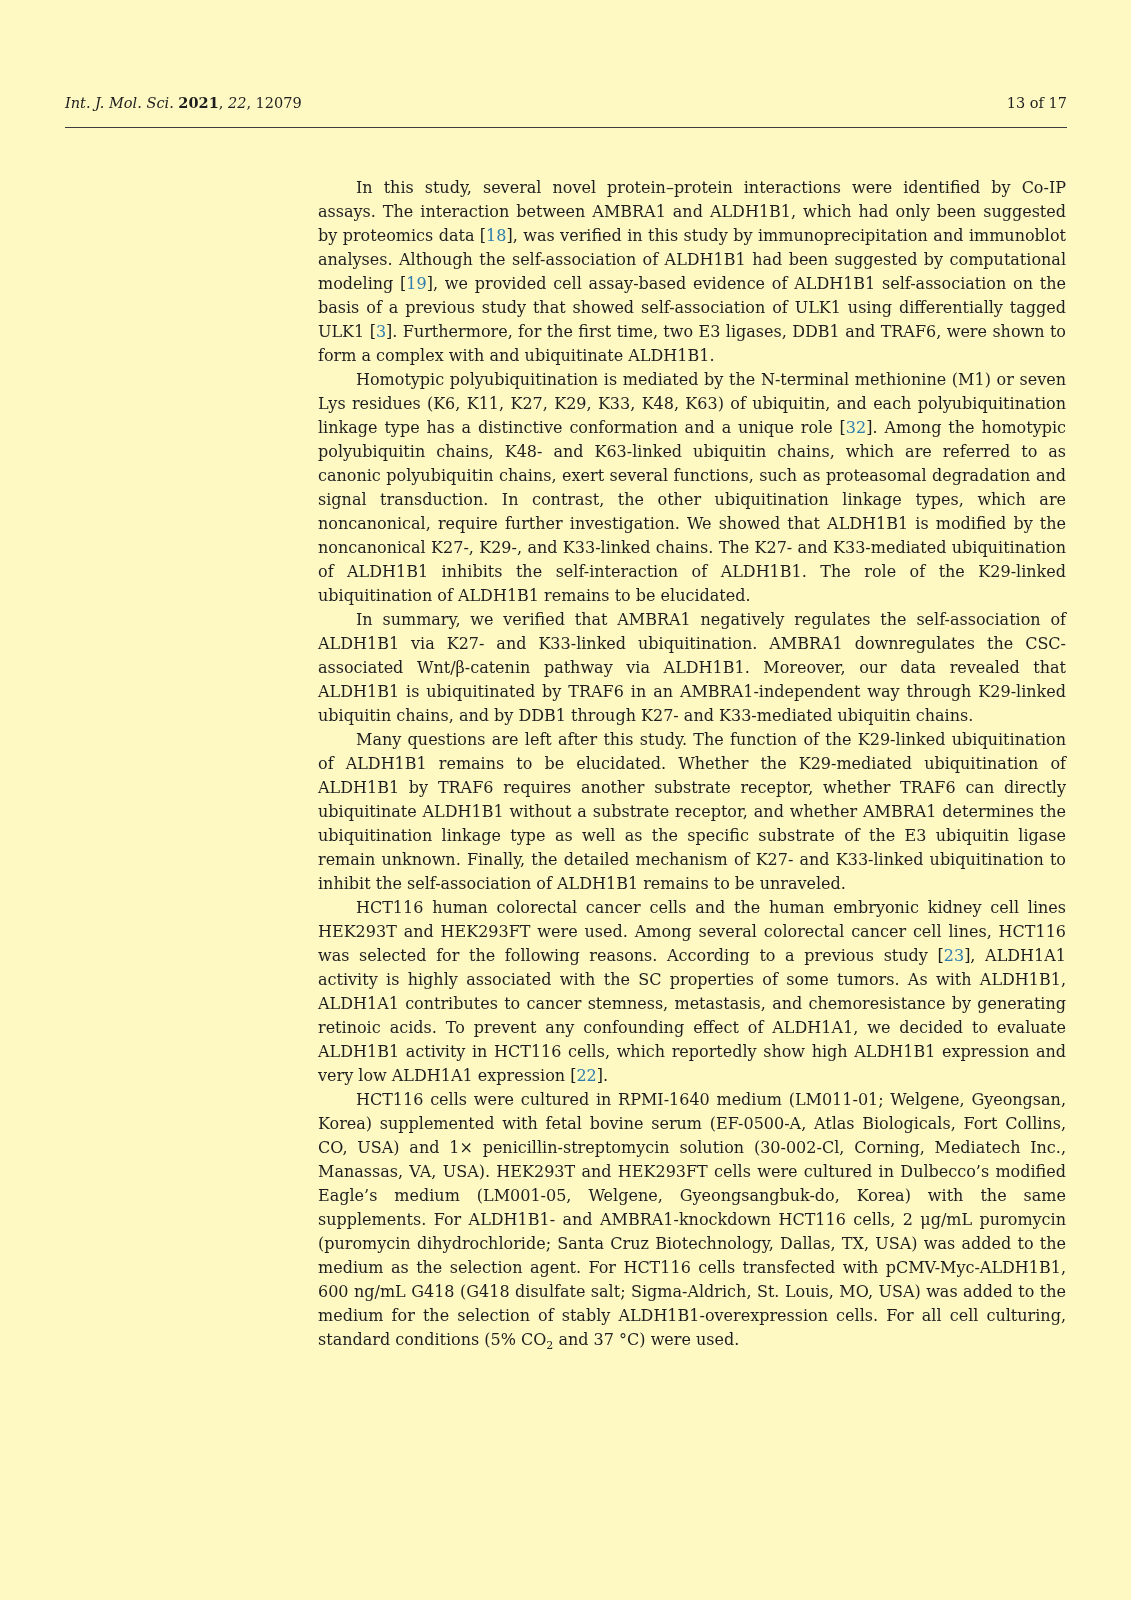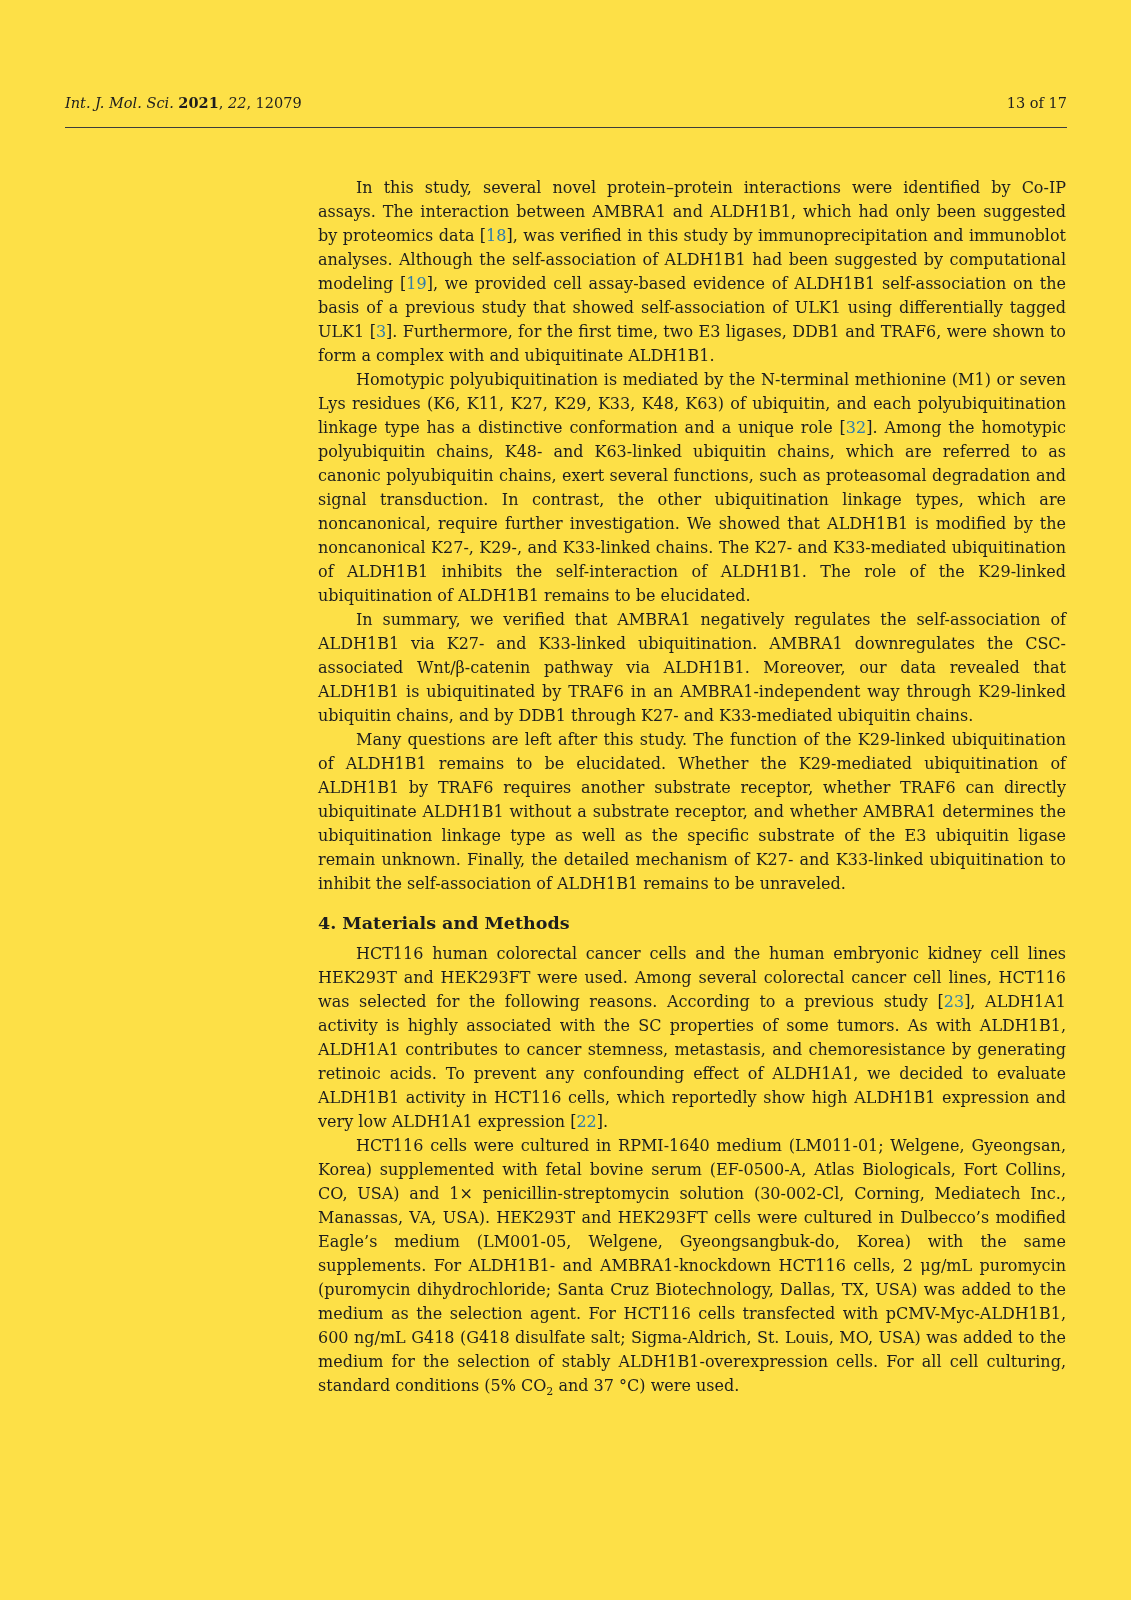--- a/index.html
+++ b/index.html
@@ -4,21 +4,21 @@
 <style>
   html, body {
     margin: 0;
     padding: 0;
     background: #ffffff;
   }
   .page {
     position: relative;
     width: 1131px;
     height: 1600px;
-    background: #fde047;
+    background: #fef9c3;
     overflow: hidden;
     font-family: "DejaVu Serif", "Liberation Serif", serif;
     color: #1e1e1e;
   }
   
   .running-head {
     position: absolute;
     top: 94px;
     left: 65px;
     right: 64px;
@@ -93,18 +93,17 @@
   </div>
 
   <hr class="head-rule">
 
   <div class="body-col">
 
       <p><span>In this study, several novel protein–protein interactions were identified by Co-IP assays. The interaction between AMBRA1 and ALDH1B1, which had only been suggested by proteomics data [</span><span class="cite">18</span><span>], was verified in this study by immunoprecipitation and immunoblot analyses. Although the self-association of ALDH1B1 had been suggested by computational modeling [</span><span class="cite">19</span><span>], we provided cell assay-based evidence of ALDH1B1 self-association on the basis of a previous study that showed self-association of ULK1 using differentially tagged ULK1 [</span><span class="cite">3</span><span>]. Furthermore, for the first time, two E3 ligases, DDB1 and TRAF6, were shown to form a complex with and ubiquitinate ALDH1B1.</span></p>
       <p><span>Homotypic polyubiquitination is mediated by the N-terminal methionine (M1) or seven Lys residues (K6, K11, K27, K29, K33, K48, K63) of ubiquitin, and each polyubiquitination linkage type has a distinctive conformation and a unique role [</span><span class="cite">32</span><span>]. Among the homotypic polyubiquitin chains, K48- and K63-linked ubiquitin chains, which are referred to as canonic polyubiquitin chains, exert several functions, such as proteasomal degradation and signal transduction. In contrast, the other ubiquitination linkage types, which are noncanonical, require further investigation. We showed that ALDH1B1 is modified by the noncanonical K27-, K29-, and K33-linked chains. The K27- and K33-mediated ubiquitination of ALDH1B1 inhibits the self-interaction of ALDH1B1. The role of the K29-linked ubiquitination of ALDH1B1 remains to be elucidated.</span></p>
       <p><span>In summary, we verified that AMBRA1 negatively regulates the self-association of ALDH1B1 via K27- and K33-linked ubiquitination.  AMBRA1 downregulates the CSC-associated Wnt/β-catenin pathway via ALDH1B1.  Moreover, our data revealed that ALDH1B1 is ubiquitinated by TRAF6 in an AMBRA1-independent way through K29-linked ubiquitin chains, and by DDB1 through K27- and K33-mediated ubiquitin chains.</span></p>
       <p><span>Many questions are left after this study. The function of the K29-linked ubiquitination of ALDH1B1 remains to be elucidated.  Whether the K29-mediated ubiquitination of ALDH1B1 by TRAF6 requires another substrate receptor, whether TRAF6 can directly ubiquitinate ALDH1B1 without a substrate receptor, and whether AMBRA1 determines the ubiquitination linkage type as well as the specific substrate of the E3 ubiquitin ligase remain unknown. Finally, the detailed mechanism of K27- and K33-linked ubiquitination to inhibit the self-association of ALDH1B1 remains to be unraveled.</span></p>
-      <h2>4. Materials and Methods</h2>
       <p><span>HCT116 human colorectal cancer cells and the human embryonic kidney cell lines HEK293T and HEK293FT were used. Among several colorectal cancer cell lines, HCT116 was selected for the following reasons.  According to a previous study [</span><span class="cite">23</span><span>], ALDH1A1 activity is highly associated with the SC properties of some tumors. As with ALDH1B1, ALDH1A1 contributes to cancer stemness, metastasis, and chemoresistance by generating retinoic acids.  To prevent any confounding effect of ALDH1A1, we decided to evaluate ALDH1B1 activity in HCT116 cells, which reportedly show high ALDH1B1 expression and very low ALDH1A1 expression [</span><span class="cite">22</span><span>].</span></p>
       <p><span>HCT116 cells were cultured in RPMI-1640 medium (LM011-01; Welgene, Gyeongsan, Korea) supplemented with fetal bovine serum (EF-0500-A, Atlas Biologicals, Fort Collins, CO, USA) and 1× penicillin-streptomycin solution (30-002-Cl, Corning, Mediatech Inc., Manassas, VA, USA). HEK293T and HEK293FT cells were cultured in Dulbecco’s modified Eagle’s medium (LM001-05, Welgene, Gyeongsangbuk-do, Korea) with the same supplements.  For ALDH1B1- and AMBRA1-knockdown HCT116 cells, 2 μg/mL puromycin (puromycin dihydrochloride; Santa Cruz Biotechnology, Dallas, TX, USA) was added to the medium as the selection agent. For HCT116 cells transfected with pCMV-Myc-ALDH1B1, 600 ng/mL G418 (G418 disulfate salt; Sigma-Aldrich, St. Louis, MO, USA) was added to the medium for the selection of stably ALDH1B1-overexpression cells. For all cell culturing, standard conditions (5% CO</span><sub>2</sub><span> and 37 °C) were used.</span></p>
     </div>
 
 </div>
 
 </body></html>

